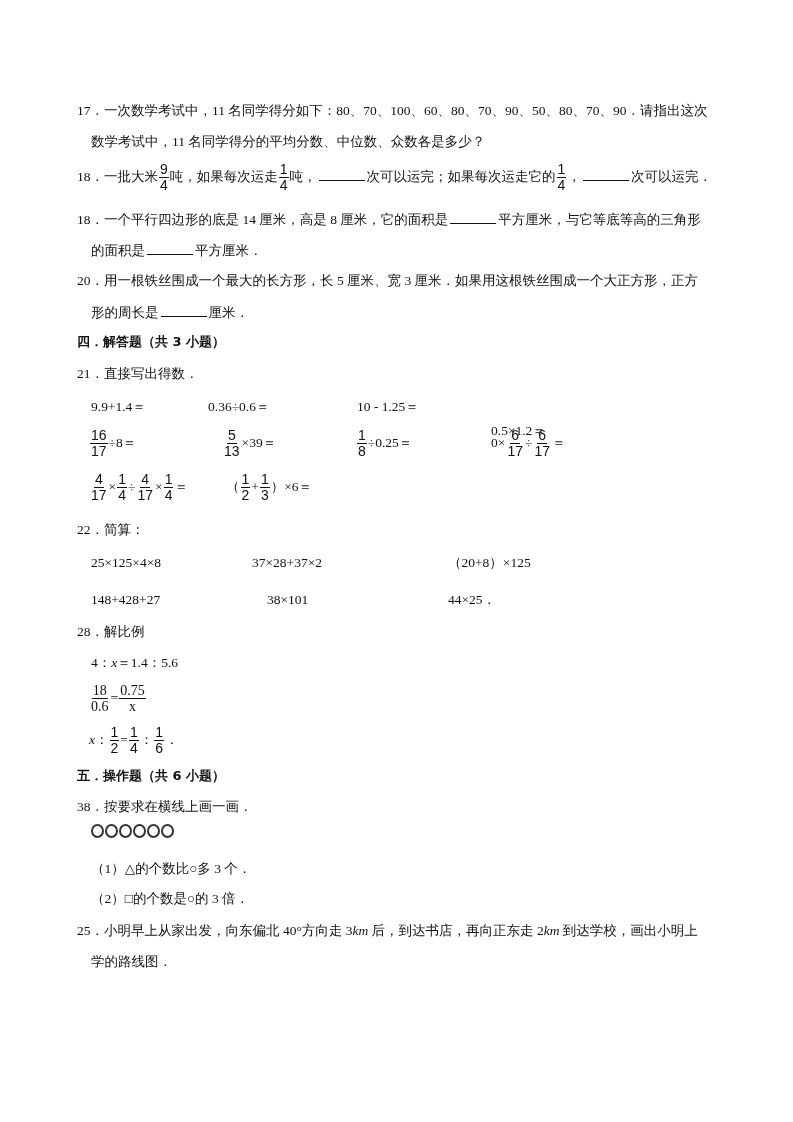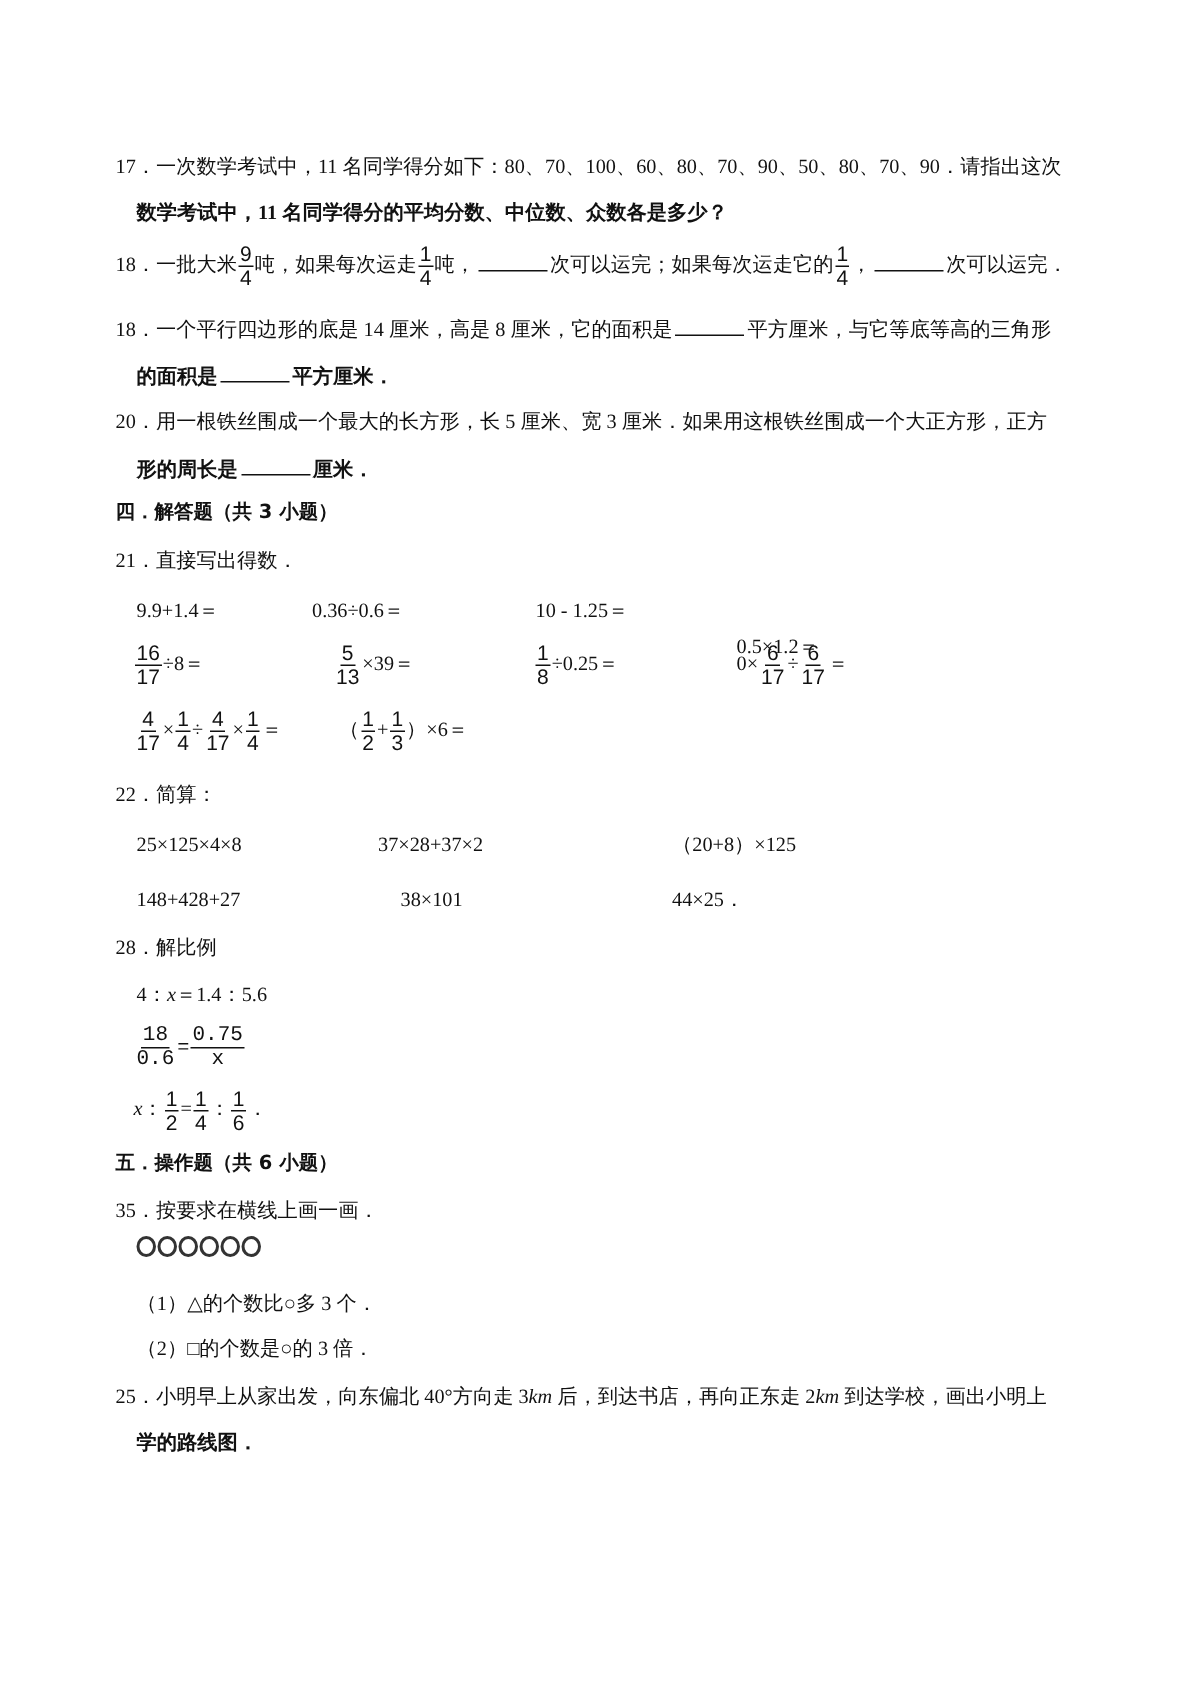--- a/index.html
+++ b/index.html
@@ -3,28 +3,28 @@
 <meta charset="utf-8">
 <style>
   html, body { margin: 0; padding: 0; background: #ffffff; }
   body {
     width: 793px; height: 1122px; position: relative; overflow: hidden;
     font-family: "Liberation Serif", "DejaVu Serif", serif;
     color: #111;
     font-size: 13.5px;
   }
   .line { position: absolute; left: 77px; white-space: nowrap; line-height: 20px; }
-  .indent { left: 91px; font-weight: bold; }
+  .indent { left: 91px; }
   .blank { display: inline-block; width: 46px; border-bottom: 1.3px solid #111; height: 14px; vertical-align: baseline; margin: 0 2px; }
   .frac { display: inline-flex; flex-direction: column; align-items: center; vertical-align: middle; margin: 0 1px; font-family: "Liberation Sans", "DejaVu Sans", sans-serif; font-size: 14px; line-height: 15px; }
   .frac .num { border-bottom: 1px solid #111; padding: 0 1px; }
   .frac .den { padding: 0 1px; }
   .heading { font-weight: bold; font-family: "DejaVu Sans", sans-serif; font-size: 13px; }
   .expr { position: absolute; white-space: nowrap; font-size: 13.5px; line-height: 20px; }
-  .mono-frac { font-family: Liberation Mono, monospace; }
+  .mono-frac { font-family: Liberation Serif, serif; }
   .circles { position: absolute; left: 91px; top: 824px; display: flex; gap: 1px; }
   .circle { width: 13px; height: 14px; border: 2px solid #333; border-radius: 50%; box-sizing: border-box; }
   .it { font-style: italic; }
 </style>
 </head>
 <body>
 
 <div class="line" style="top:101px">
   <span>17．</span><span>一次数学考试中，11 名同学得分如下：80、70、100、60、80、70、90、50、80、70、90．请指出这次</span>
 </div>
@@ -154,21 +154,21 @@
       <span class="den">4</span>
     </span><span>：</span><span class="frac">
       <span class="num">1</span>
       <span class="den">6</span>
     </span><span>．</span>
 </div>
 
 <div class="line heading" style="top:766px">五．操作题（共 6 小题）</div>
 
 <div class="line" style="top:797px">
-  <span>35．</span><span>按要求在横线上画一画．</span>
+  <span>38．</span><span>按要求在横线上画一画．</span>
 </div>
 <div class="circles">
   <span class="circle"></span>
   <span class="circle"></span>
   <span class="circle"></span>
   <span class="circle"></span>
   <span class="circle"></span>
   <span class="circle"></span>
 </div>
 <div class="line" style="left:91px;top:859px">（1）△的个数比○多 3 个．</div>

